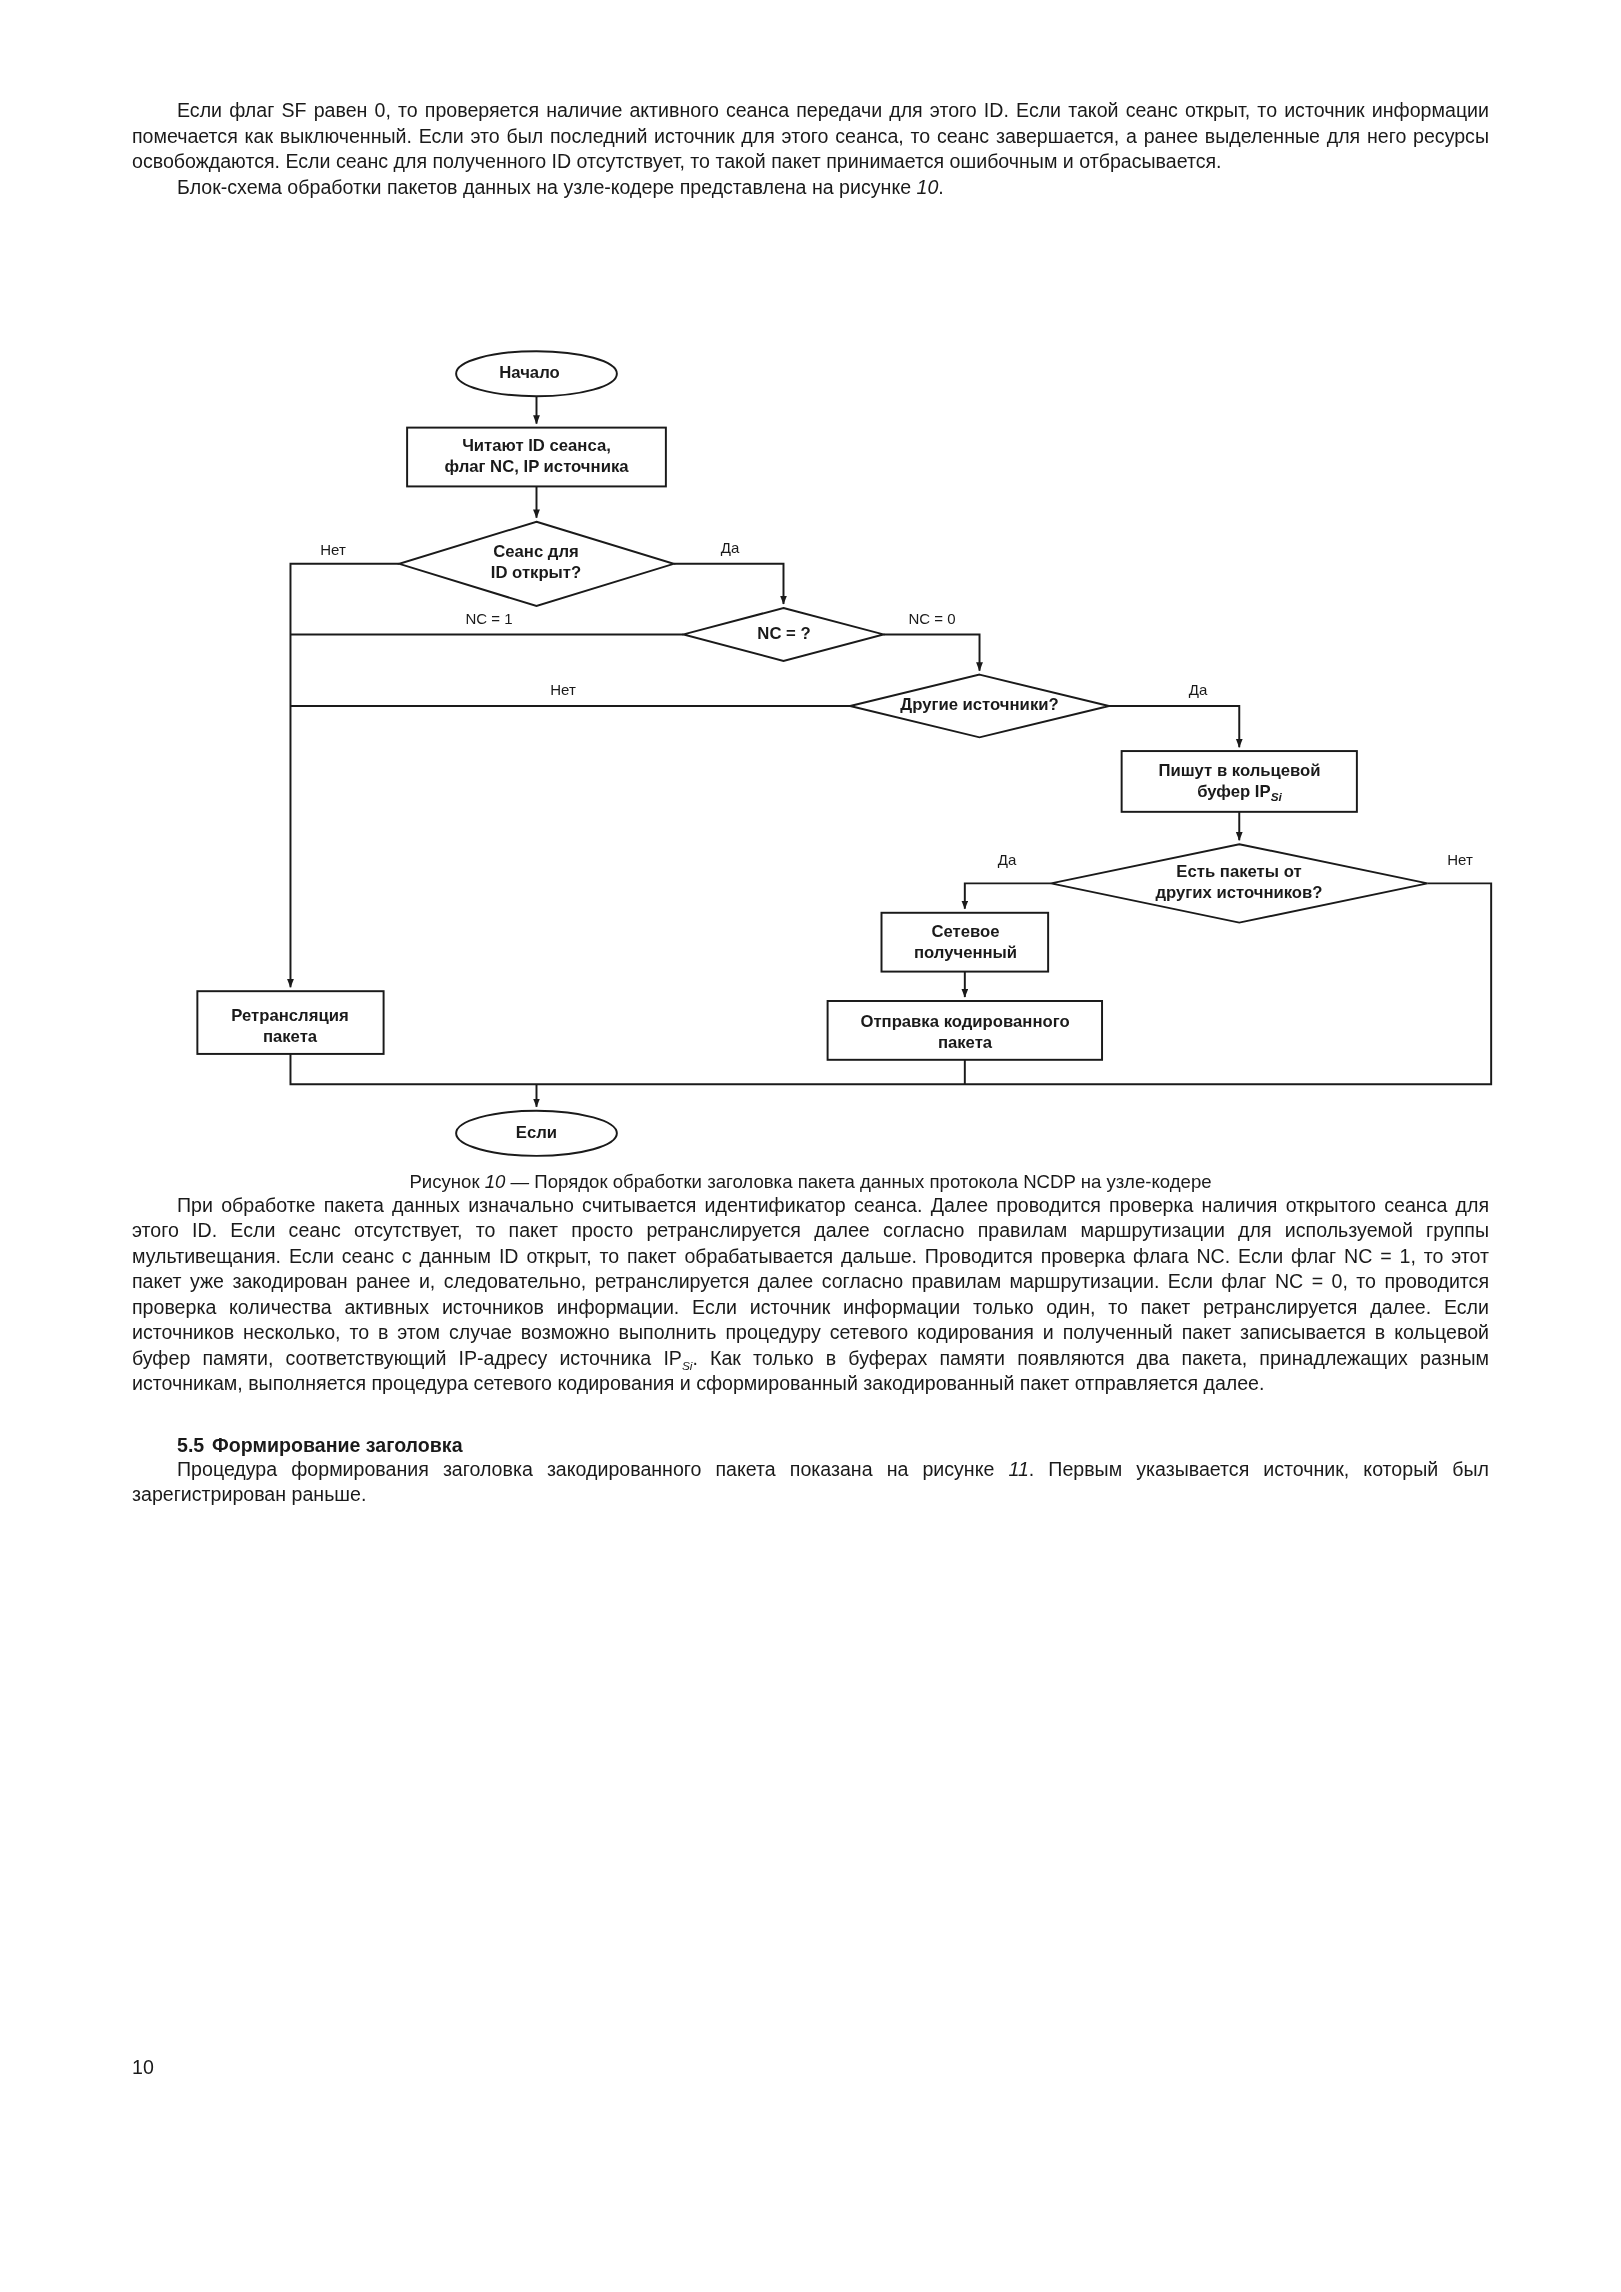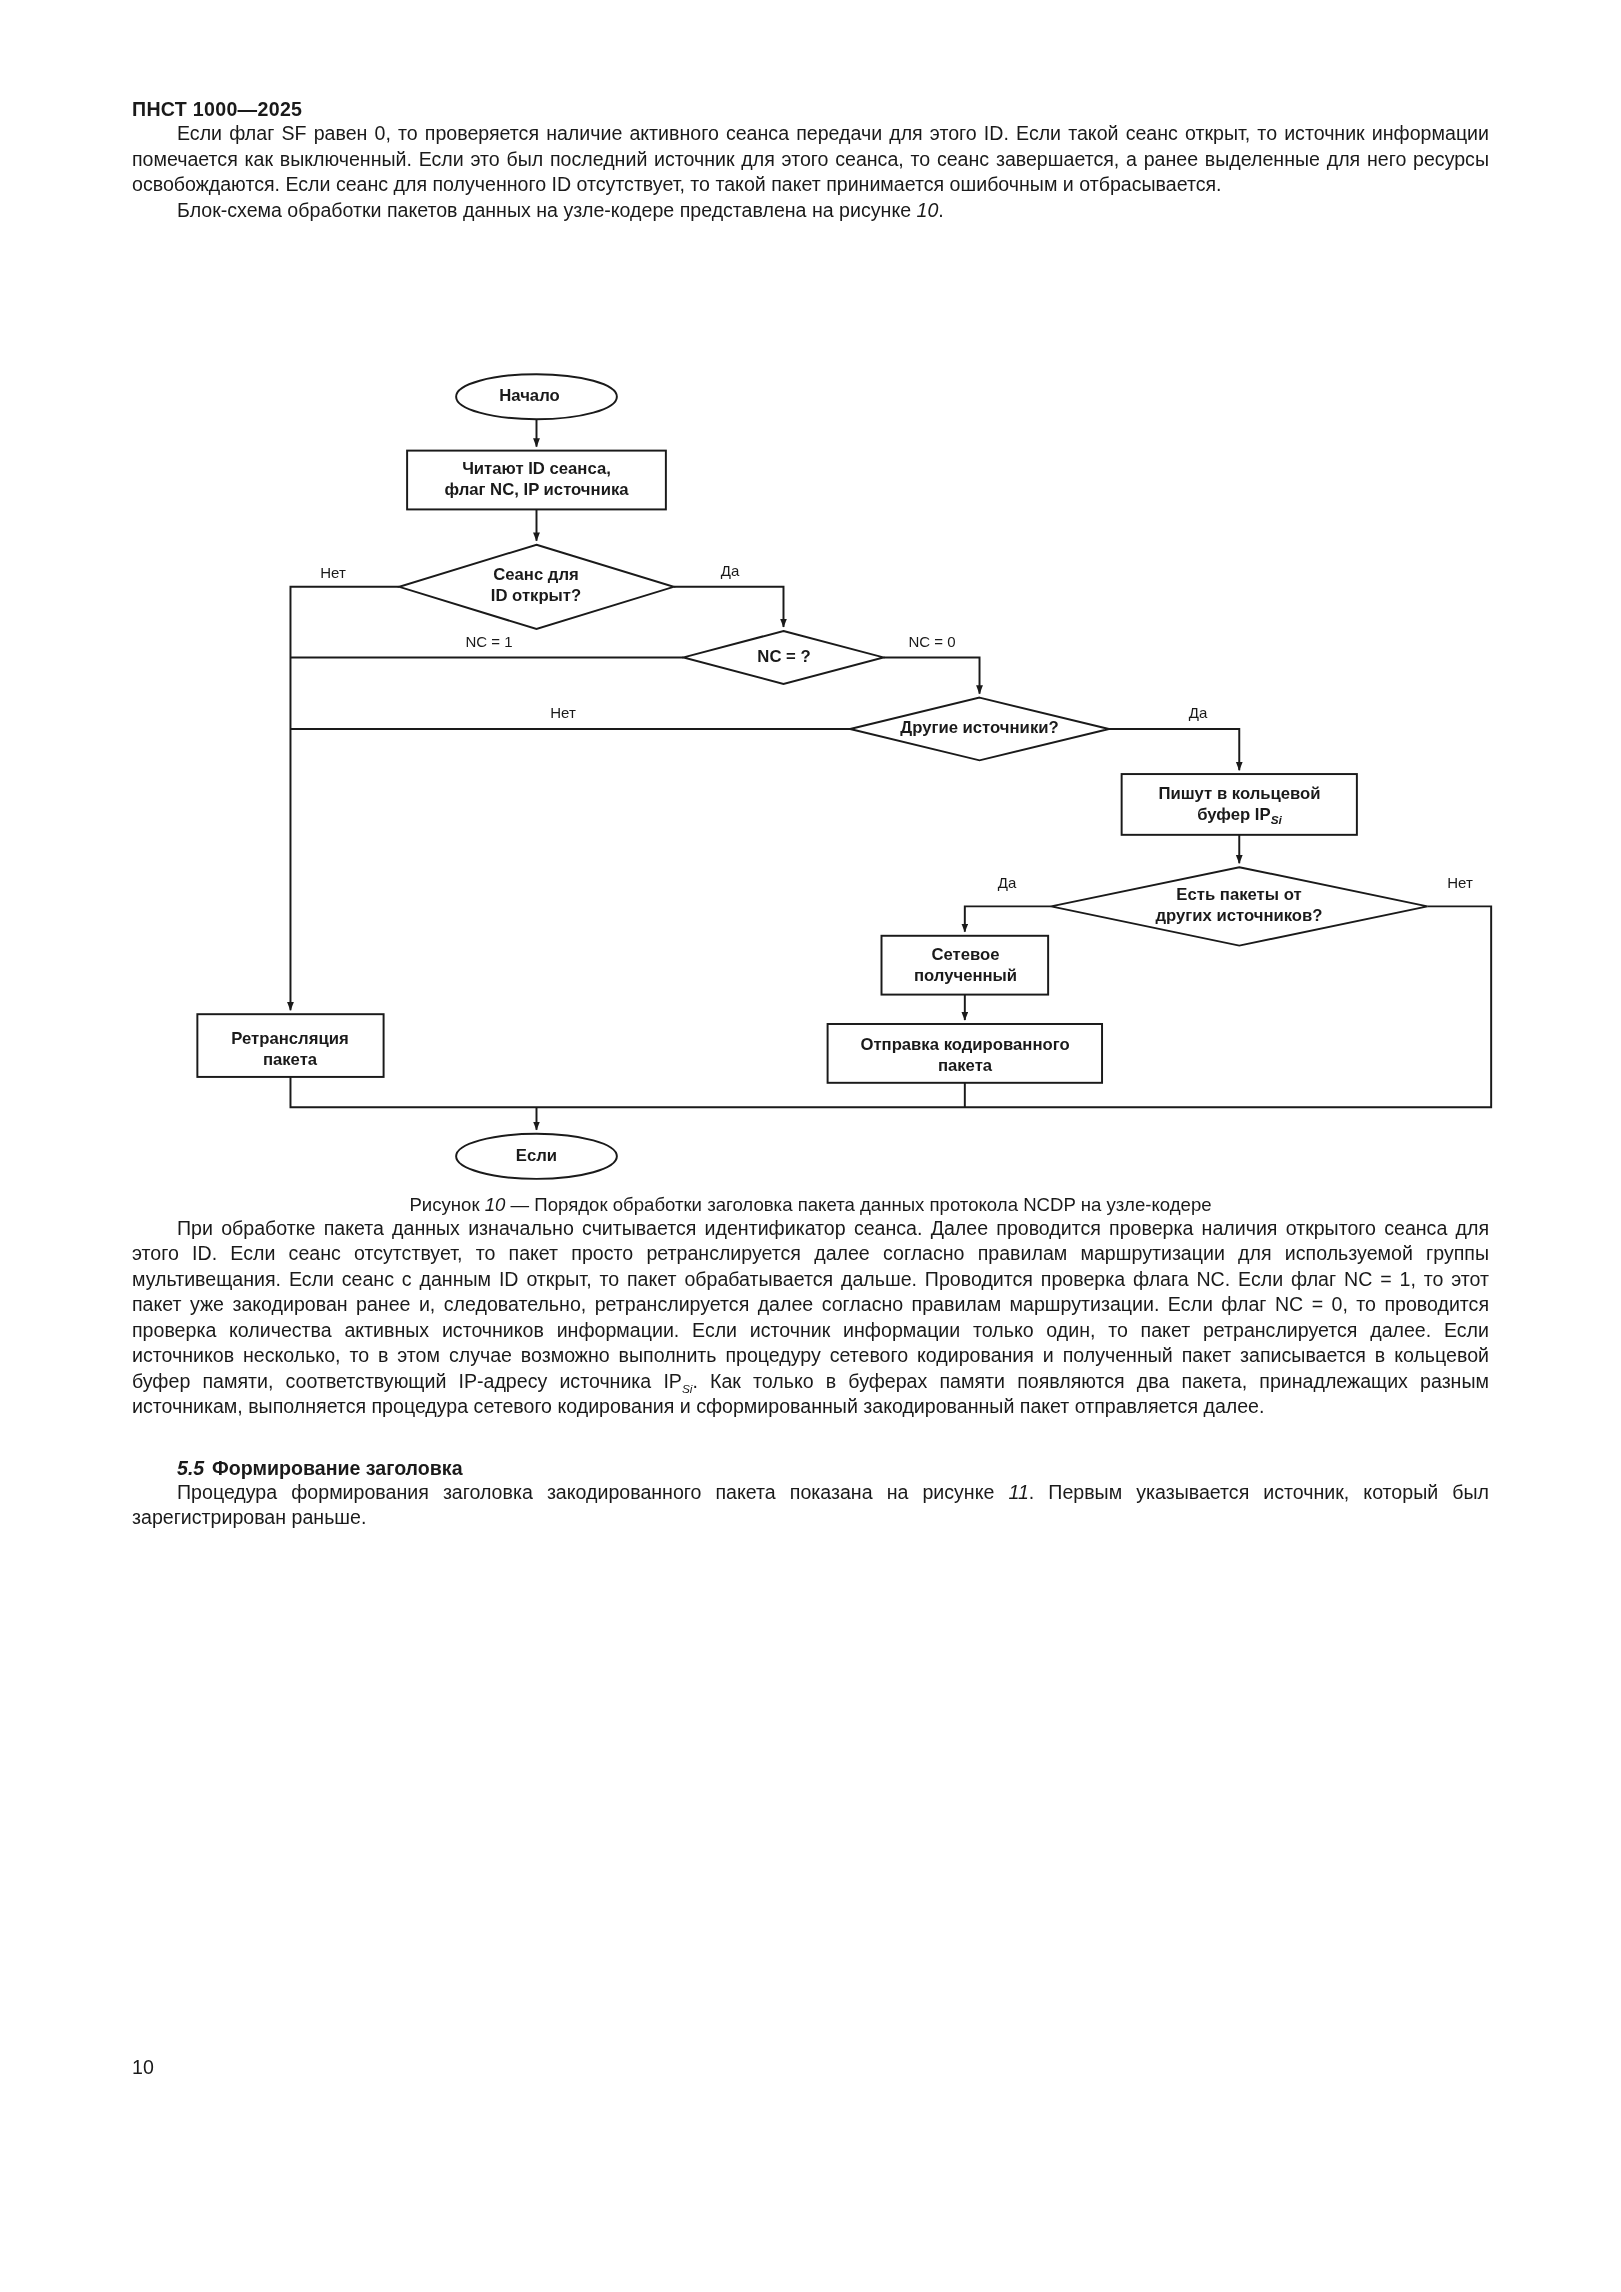--- a/index.html
+++ b/index.html
@@ -30,21 +30,21 @@
   .p1 { margin-top: 31px; }
   .p2 { margin-top: 0; }
   .p3 { margin-top: 76px; }
   .p4 { margin-top: 25.5px; }
   sub.si { font-size: 11.8px; font-style: italic; line-height: 0; }
   .sec-heading {
     margin: 37px 0 0 45px;
     font-size: 19.6px;
     font-weight: bold;
   }
-  .sec-heading .sec-num { font-style: italic; margin-right: 0.4em; margin-top: 16px; }
+  .sec-heading .sec-num { margin-right: 0.4em; margin-top: 16px; }
   .flowchart {
     position: relative;
     width: 1333px;
     height: 814px;
     margin: 147px 0 0 34px;
   }
   .fc-svg { position: absolute; left: 0; top: 0; }
   .node-label {
     position: absolute;
     display: flex;
@@ -74,21 +74,20 @@
     top: 2056px;
     font-size: 19.6px;
   }
 </style>
 </head>
 <body>
 
 <div class="page">
   <div class="content">
 
-    <div class="doc-header">ПНСТ 1000—2025</div>
 
     <p class="body-par p1">Если флаг SF равен 0, то проверяется наличие активного сеанса передачи для этого ID. Если такой сеанс открыт, то источник информации помечается как выключенный. Если это был последний источник для этого сеанса, то сеанс завершается, а ранее выделенные для него ресурсы освобождаются. Если сеанс для полученного ID отсутствует, то такой пакет принимается ошибочным и отбрасывается.</p>
 
     <p class="body-par p2"><span>Блок-схема обработки пакетов данных на узле-кодере представлена на рисунке </span><i>10</i><span>.</span></p>
 
     <div class="flowchart">
       <svg class="fc-svg" width="1333" height="814" viewBox="0 0 1360 830">
         <defs>
           <marker id="arr" markerWidth="10" markerHeight="8" refX="8.5" refY="3.5" orient="auto" markerUnits="userSpaceOnUse">
             <path d="M0,0 L9,3.5 L0,7 Z" fill="#1a1a1a"></path>

